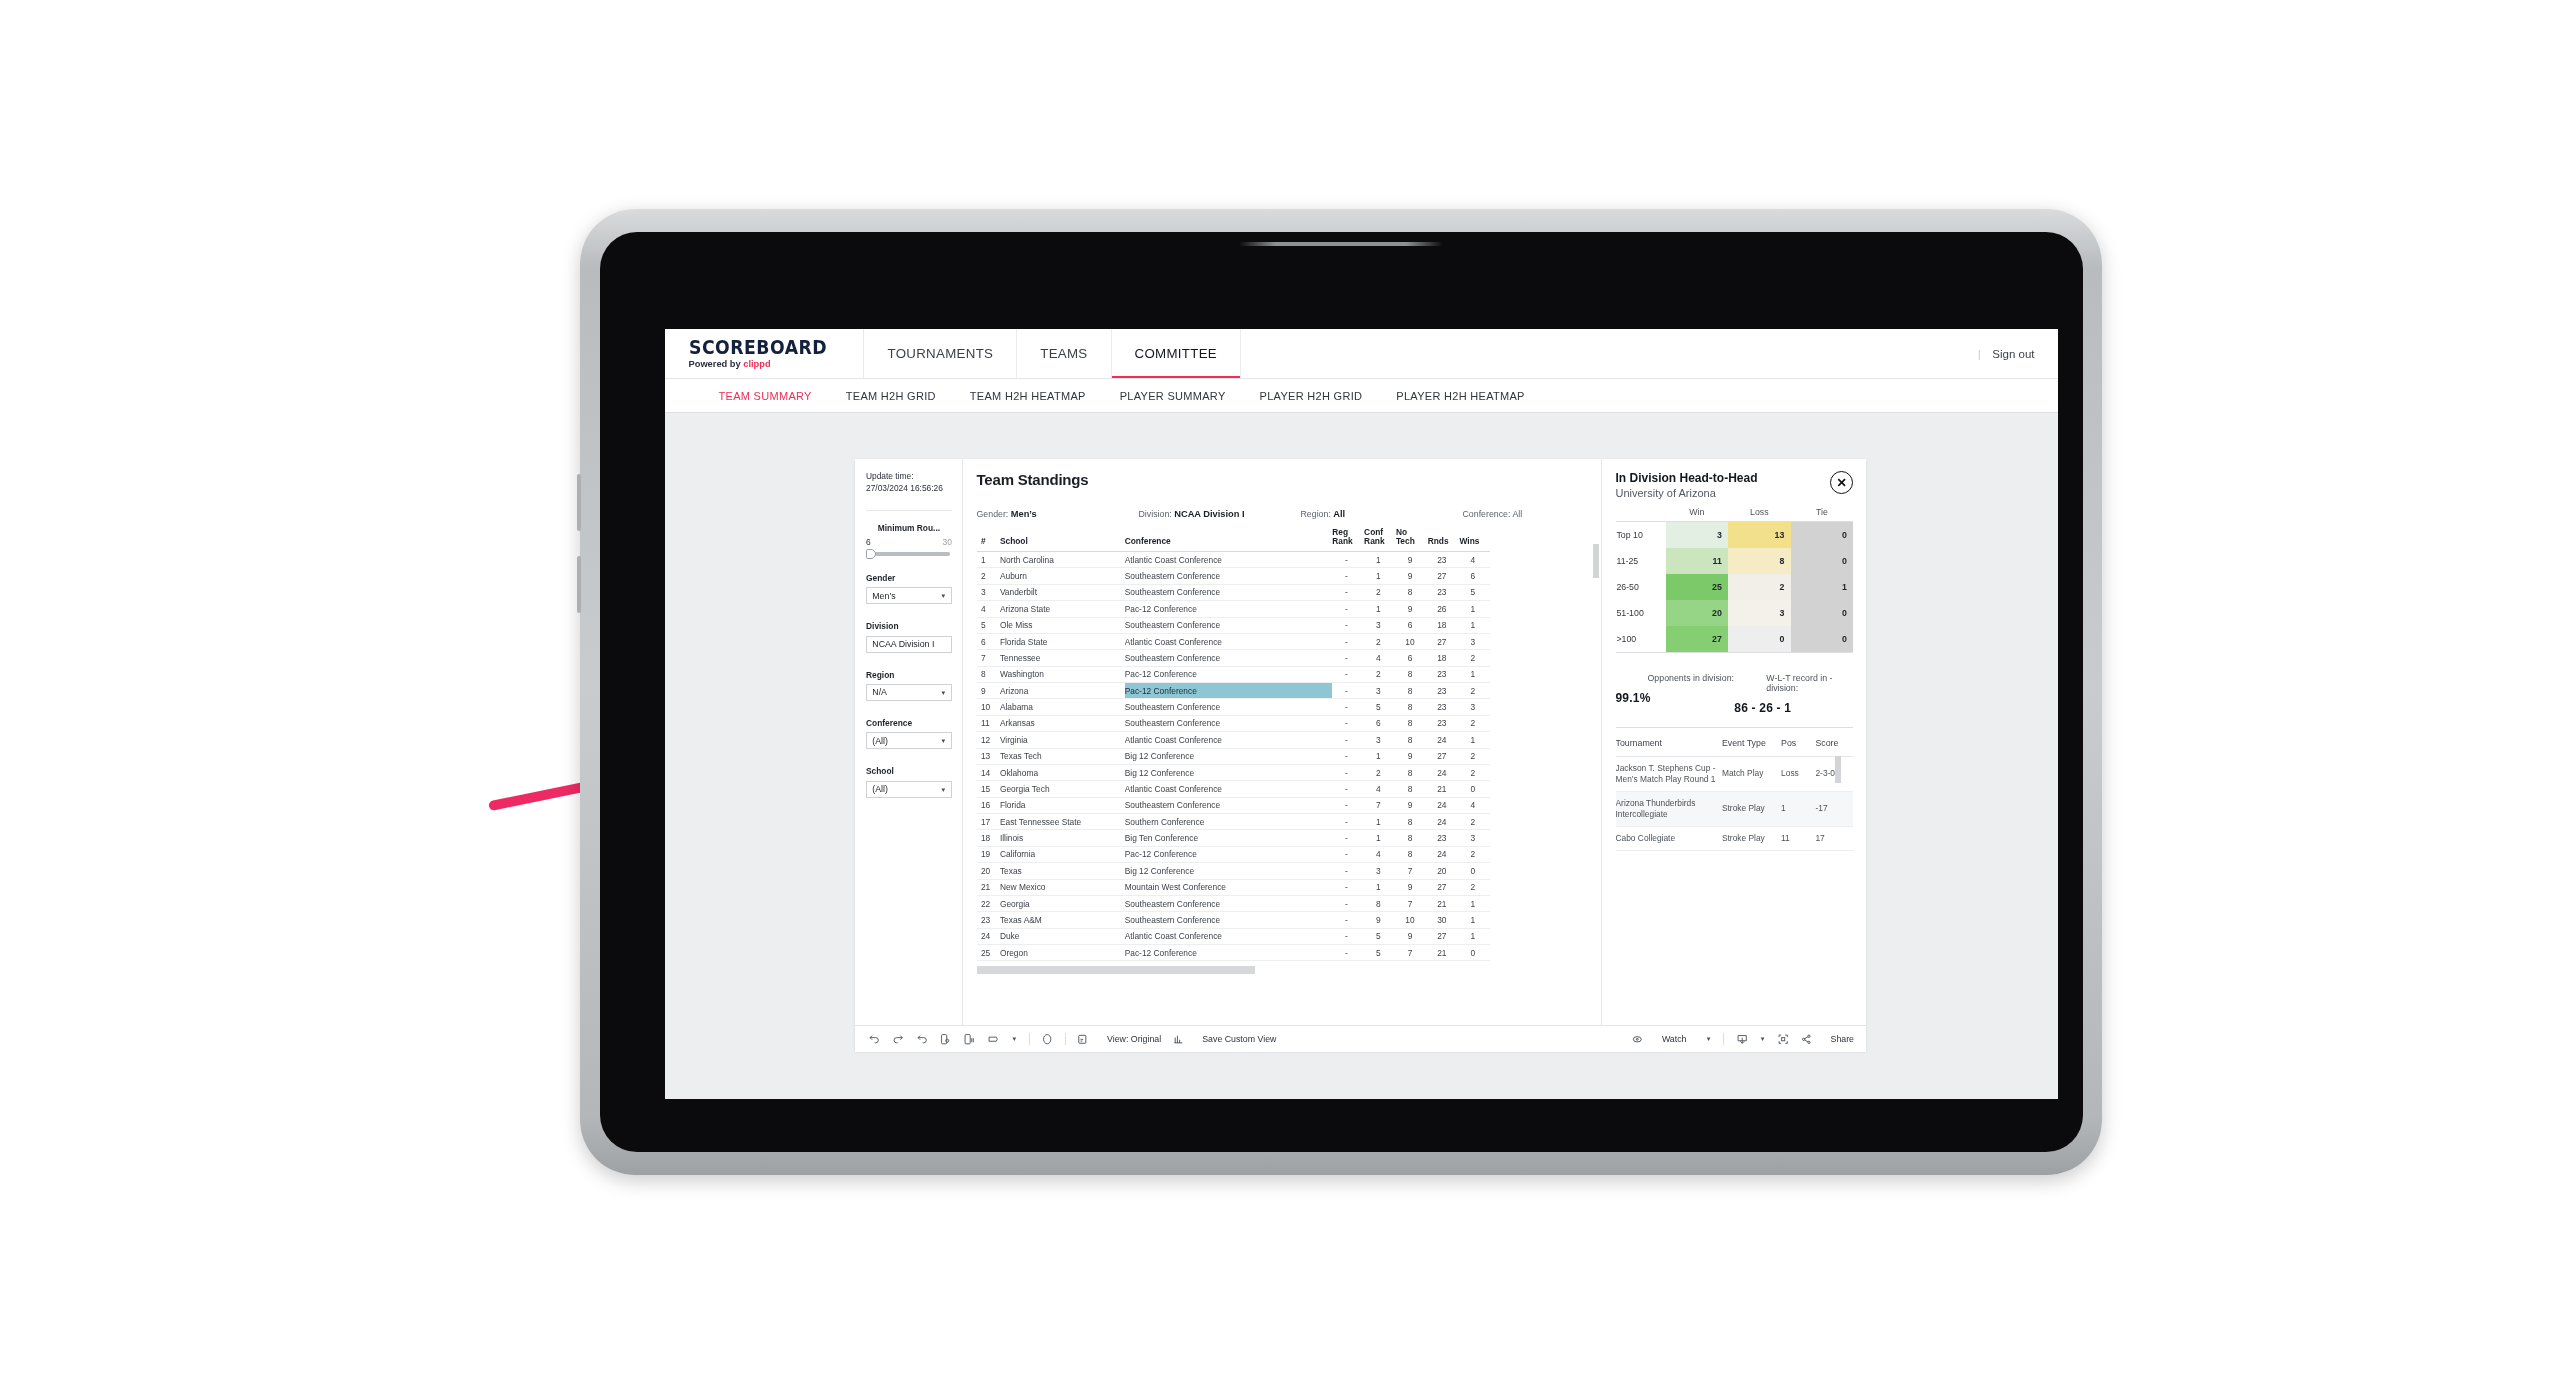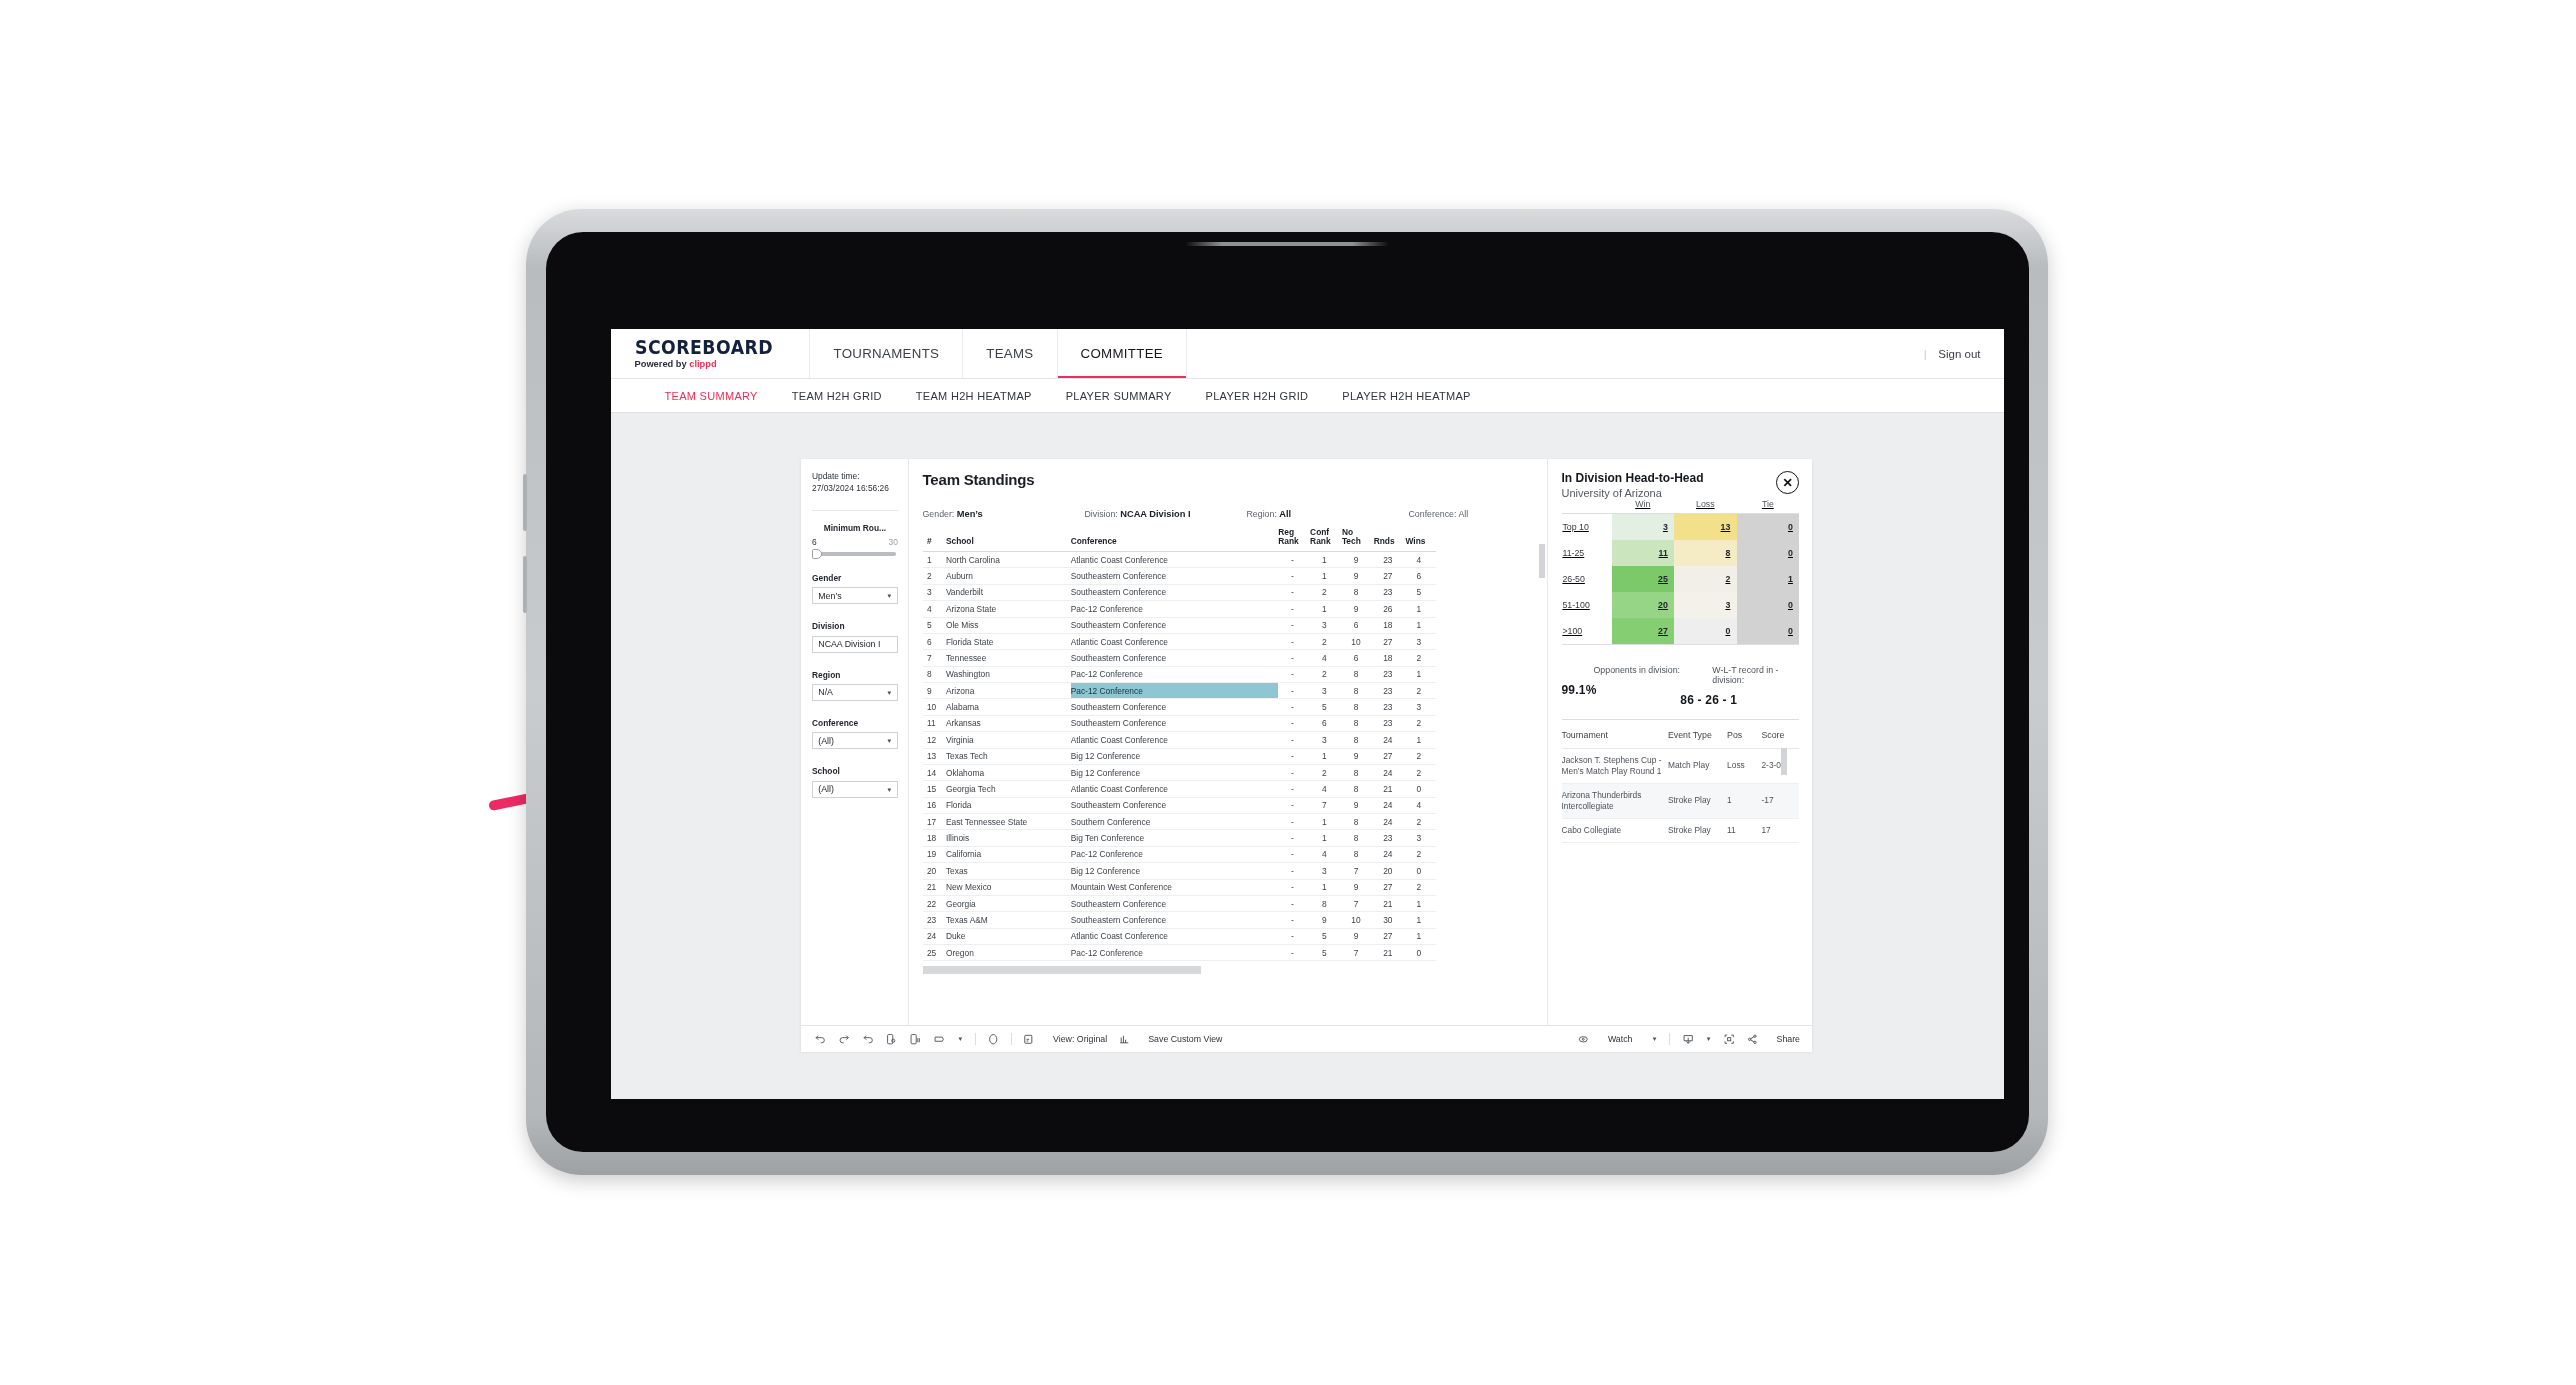--- a/index.html
+++ b/index.html
@@ -19,21 +19,21 @@
     font-size: 40px;
     line-height: 1.34;
     color: #000;
     font-family: "Liberation Sans", sans-serif;
   }
   .arrow-svg { position: absolute; left: 0; top: 0; width: 2576px; height: 1386px; pointer-events: none; }
 
   
   .tablet {
     position: absolute;
-    left: 526px; top: 209px;
+    left: 580px; top: 209px;
     width: 1522px; height: 966px;
     border-radius: 55px;
     background: linear-gradient(180deg,#d9dbdd 0%,#b9bcbf 6%,#c9ccce 50%,#b4b7ba 94%,#9ea1a4 100%);
     box-shadow: 0 5.3px 19.5px rgba(0,0,0,0.20);
     padding: 23px 19.5px;
   }
   .tablet-screen {
     width: 100%; height: 100%;
     border-radius: 37px;
     background: #0b0b0d;
@@ -194,21 +194,21 @@
   }
   .rp-head { display: flex; align-items: flex-start; }
   .rp-title { font-size: 12px; font-weight: 700; color: #14181d; line-height: 1.22; }
   .rp-sub { font-size: 11px; color: #53585f; margin-top: 0.9px; }
   .close-btn {
     margin-left: auto; width: 23px; height: 23px; border: 1.9px solid #111;
     border-radius: 50%; display: flex; align-items: center; justify-content: center;
     font-size: 12.4px; font-weight: 700; color: #111; cursor: pointer; line-height: 1; flex: 0 0 23px;
   }
 
-  table.h2h { border-collapse: collapse; width: 100%; table-layout: fixed; text-decoration: underline; }
+  table.h2h { border-collapse: collapse; width: 100%; margin-top: 8px; table-layout: fixed; }
   table.h2h th {
     font-size: 8.8px; font-weight: 400; color: #4d5259;
     text-align: center; padding-bottom: 4.4px; border-bottom: 0.9px solid #dcdee1;
   }
   table.h2h th.lbl { width: 50px; border-bottom: 0.9px solid #dcdee1; }
   table.h2h td {
     font-size: 8.8px; font-weight: 700; color: #23272d;
     text-align: right; padding: 8px 6.2px 8px 0; height: 25px;
   }
   table.h2h td.lbl {

